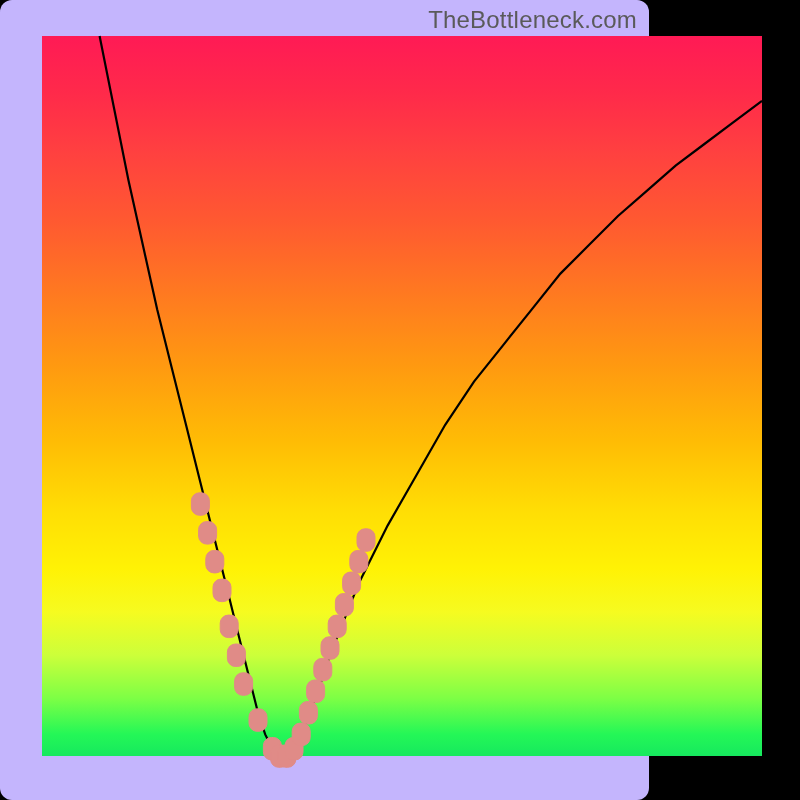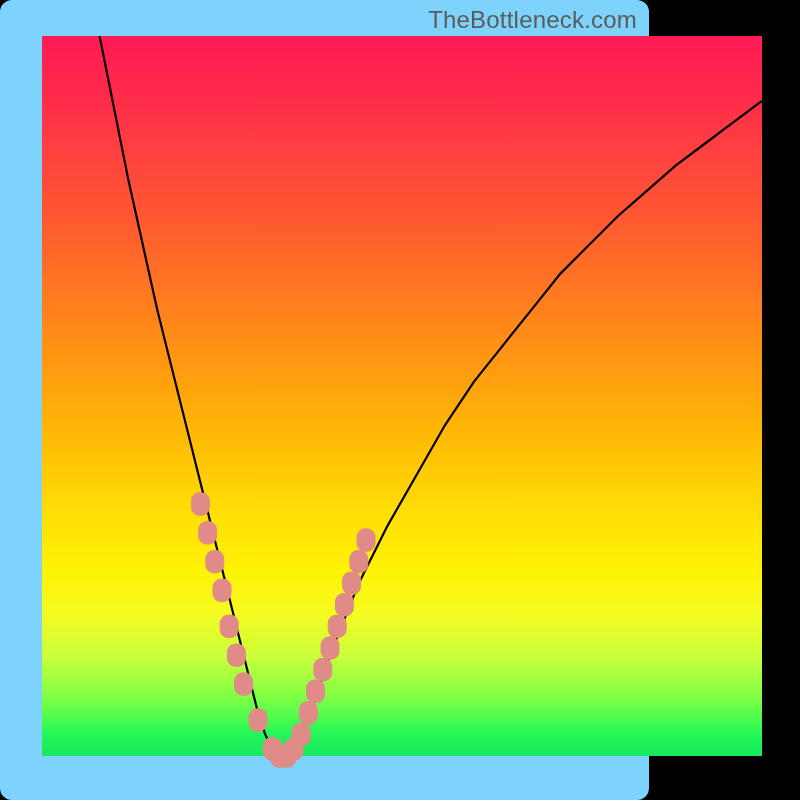--- a/index.html
+++ b/index.html
@@ -8,21 +8,21 @@
     width: 800px;
     height: 800px;
     overflow: hidden;
     background: #000;
     font-family: Arial, Helvetica, sans-serif;
   }
   .container {
     position: relative;
     width: 649px;
     height: 800px;
-    background: #7dd3fc;
+    background: #c4b5fd;
     border-radius: 12px;
   }
   .plot-area {
     position: absolute;
     left: 42px;
     top: 36px;
     width: 720px;
     height: 720px;
     
     background: linear-gradient(

